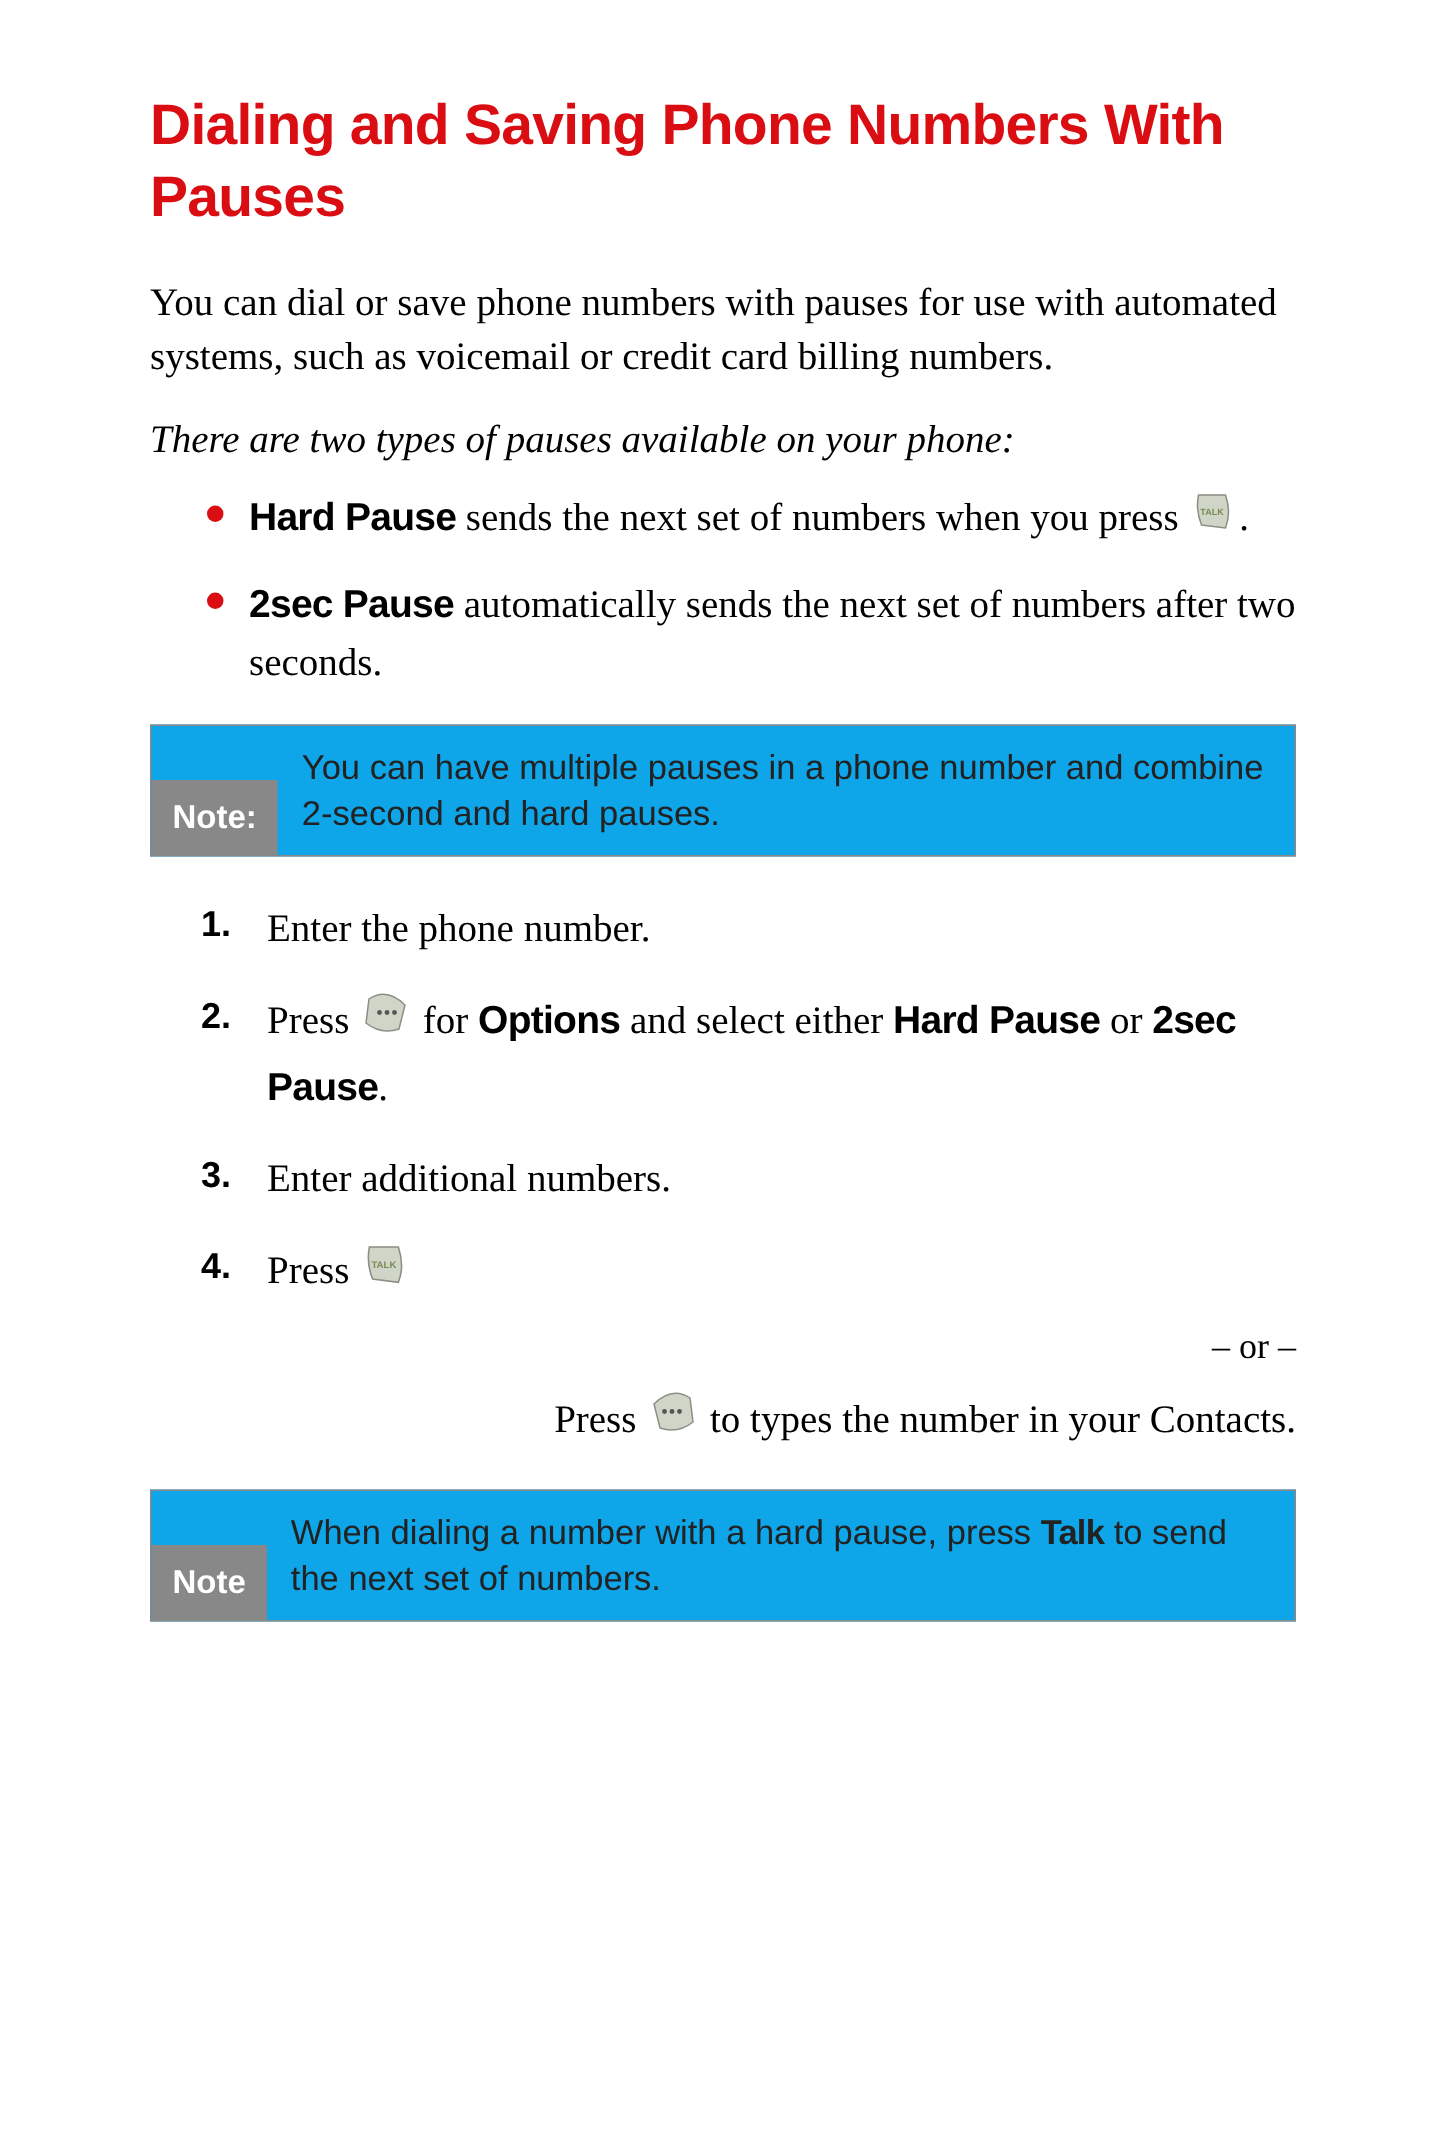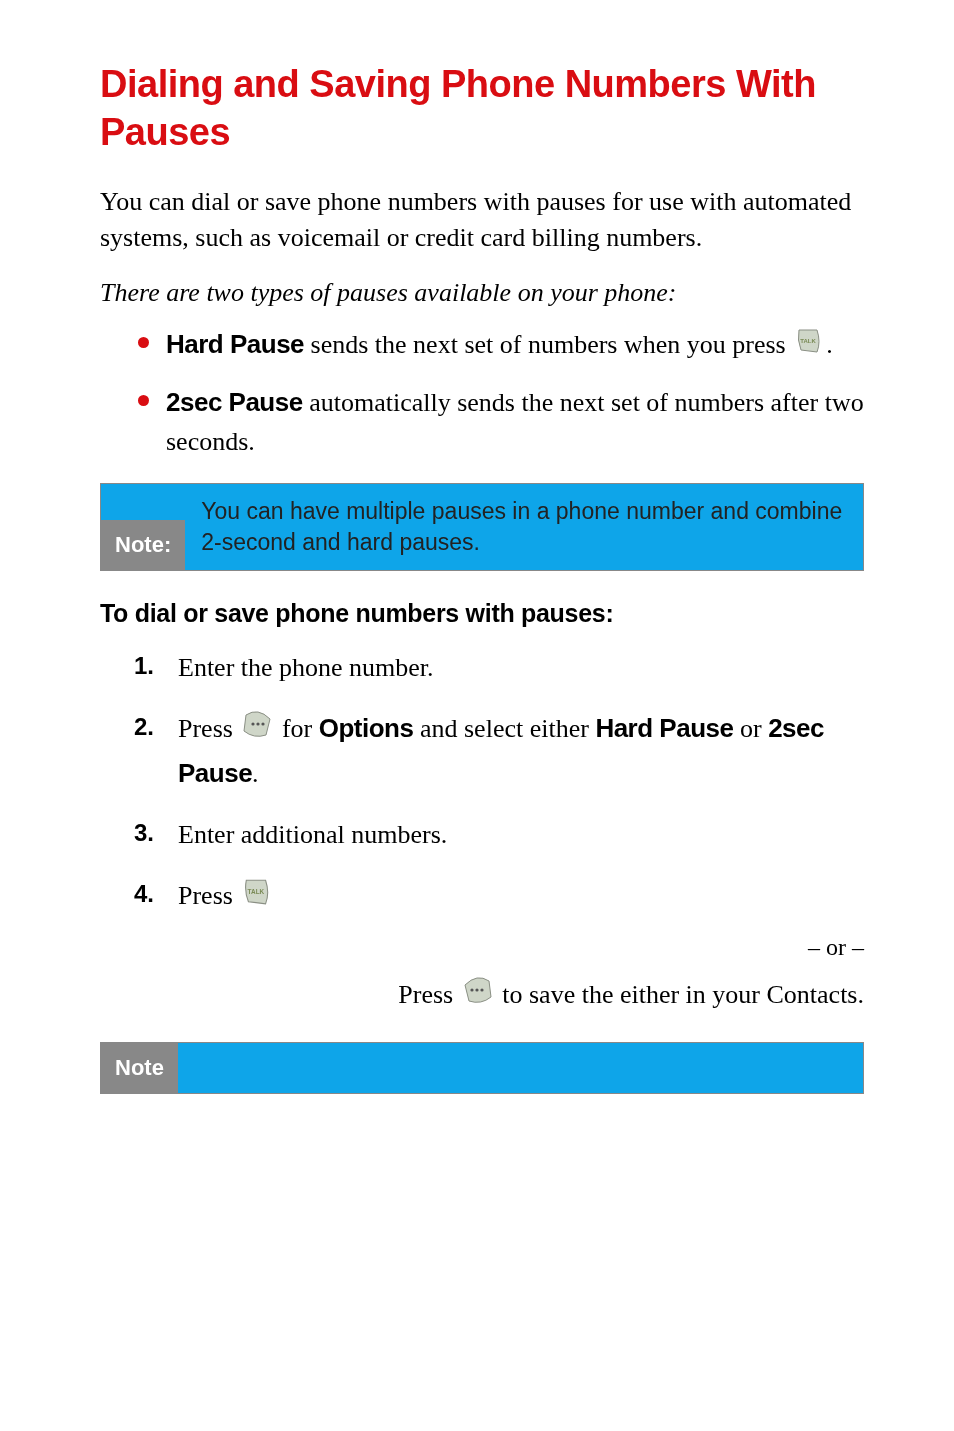--- a/index.html
+++ b/index.html
@@ -189,21 +189,20 @@
     <li>
       <span class="cond">2sec Pause</span><span> automatically sends the next set of numbers after two seconds.</span>
     </li>
   </ul>
 
   <div class="note-box">
     <div class="note-label">Note:</div>
     <div class="note-text">You can have multiple pauses in a phone number and combine 2-second and hard pauses.</div>
   </div>
 
-  <div class="subhead">To dial or save phone numbers with pauses:</div>
 
   <ol class="steps">
     <li>
       <span>Enter the phone number.</span>
     </li>
     <li>
       <span>Press </span><span class="icon-inline">
         <svg width="30" height="30" viewBox="0 0 30 30">
           <path d="M4 6 Q16 -2 28 10 L24 26 Q12 30 2 22 Z" fill="#cfd6c8" stroke="#8a8f84" stroke-width="1"></path>
           <circle cx="11" cy="15" r="1.6" fill="#555"></circle>
@@ -224,23 +223,26 @@
       </span>
       <span class="or step-sub">– or –</span>
       <span class="step-sub">
         <span>Press </span><span class="icon-inline">
           <svg width="30" height="30" viewBox="0 0 30 30">
             <path d="M26 6 Q14 -2 2 10 L6 26 Q18 30 28 22 Z" fill="#cfd6c8" stroke="#8a8f84" stroke-width="1"></path>
             <circle cx="9" cy="15" r="1.6" fill="#555"></circle>
             <circle cx="14" cy="15" r="1.6" fill="#555"></circle>
             <circle cx="19" cy="15" r="1.6" fill="#555"></circle>
           </svg>
-        </span><span> to save the either in your Contacts.</span>
+        </span><span> to types the number in your Contacts.</span>
       </span>
     </li>
   </ol>
 
   <div class="note-box">
     <div class="note-label">Note</div>
+    <div class="note-text">
+      <span>When dialing a number with a hard pause, press </span><span class="cond">Talk</span><span> to send the next set of numbers.</span>
+    </div>
   </div>
 
 
 </div>
 
 </body></html>

